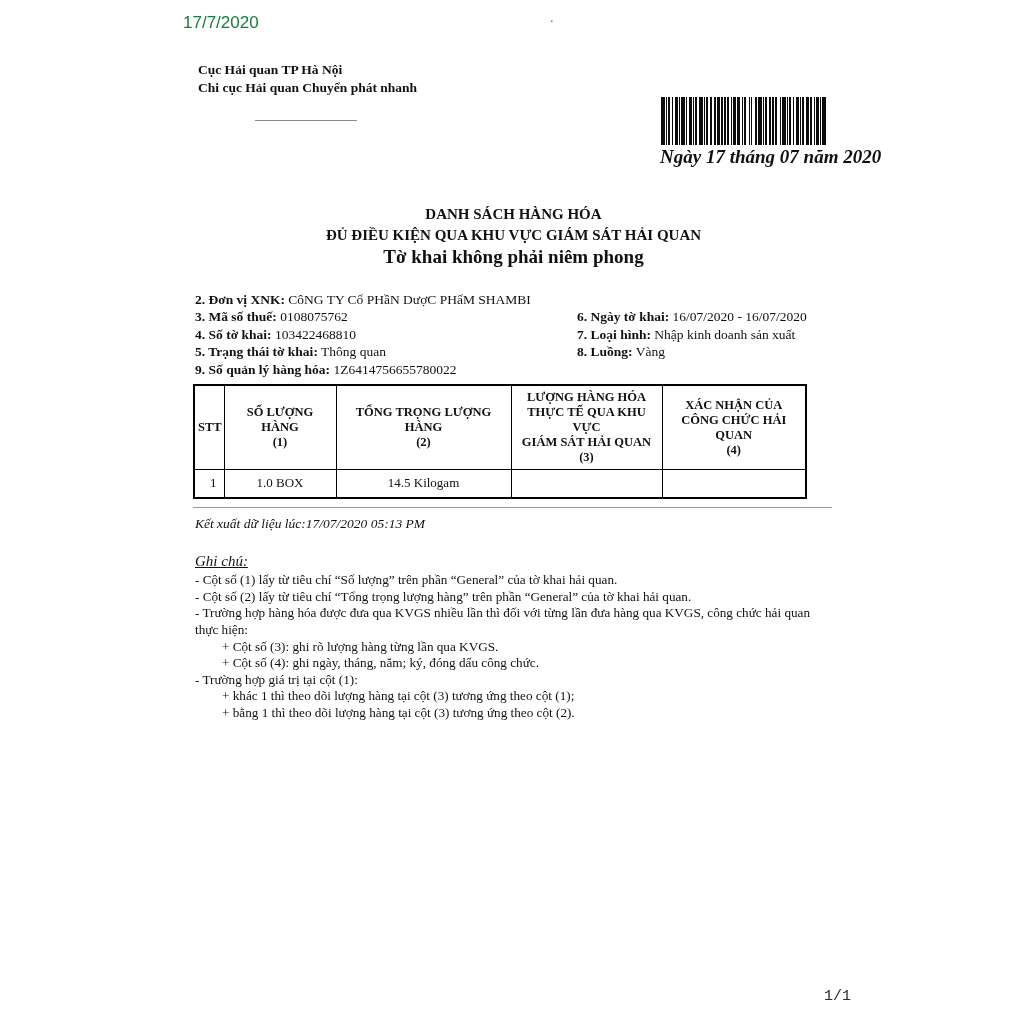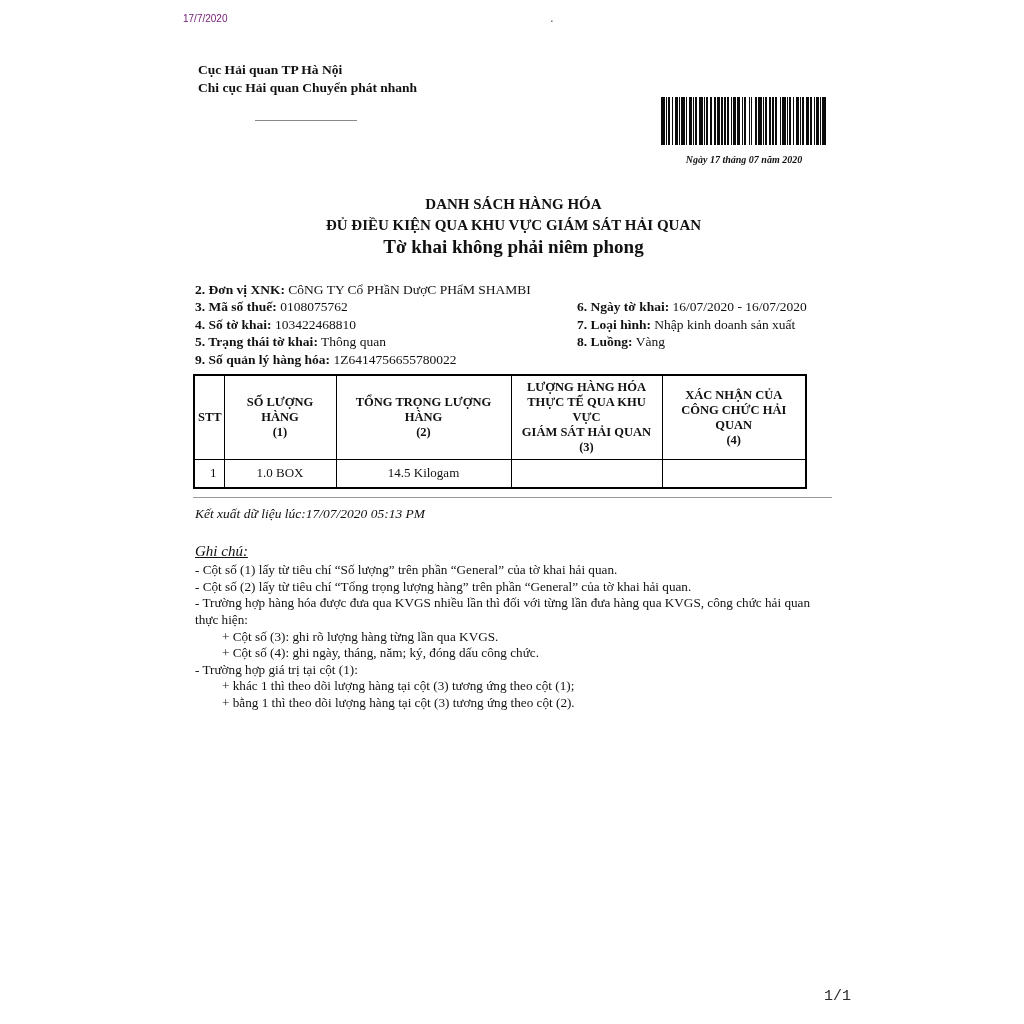--- a/index.html
+++ b/index.html
@@ -6,45 +6,45 @@
   html,body { width:1024px; height:1024px; background:#ffffff; }
   body {
     position:relative;
     font-family:"Liberation Serif","DejaVu Serif",serif;
     color:#111;
     overflow:hidden;
   }
   .print-date {
     position:absolute; left:183px; top:13px;
     font-family:"Liberation Sans","DejaVu Sans",sans-serif;
-    font-size:10px; color:#701a75;
+    font-size:17px; color:#15803d;
   }
   .stray-dot {
     position:absolute; left:550px; top:10px;
     font-family:"Liberation Sans",sans-serif;
     font-size:13px; color:#555;
   }
   .org-block {
     position:absolute; left:198px; top:61px; width:224px;
     text-align:left; font-weight:bold; font-size:13.5px; line-height:18px;
   }
   .org-divider {
     position:absolute; left:255px; top:120px; width:102px;
     border-top:1.5px solid #8a8a8a; height:0;
   }
   .barcode-wrap {
     position:absolute; left:660px; top:97px; width:168px; text-align:center;
   }
   .barcode-svg { display:block; width:166px; height:48px; margin:0 auto; }
   .barcode-caption {
-    margin-top:9px; font-style:italic; font-weight:600; font-size:10px;
+    margin-top:1px; font-style:italic; font-weight:600; font-size:19px;
     white-space:nowrap;
   }
   .content {
-    position:absolute; left:195px; top:194px; width:637px;
+    position:absolute; left:195px; top:204px; width:637px;
   }
   .title-block { text-align:center; }
   .title-line1 { font-weight:bold; font-size:15px; line-height:21px; }
   .title-line2 { font-weight:bold; font-size:15px; line-height:21px; }
   .title-line3 { font-weight:bold; font-size:19px; line-height:21px; }
   .decl { margin-top:24px; font-size:13.5px; line-height:17.4px; }
   .decl-row { display:flex; }
   .decl-cell-left { flex:0 0 382px; }
   .decl-cell-right { flex:1; }
   .decl b { font-weight:bold; }

